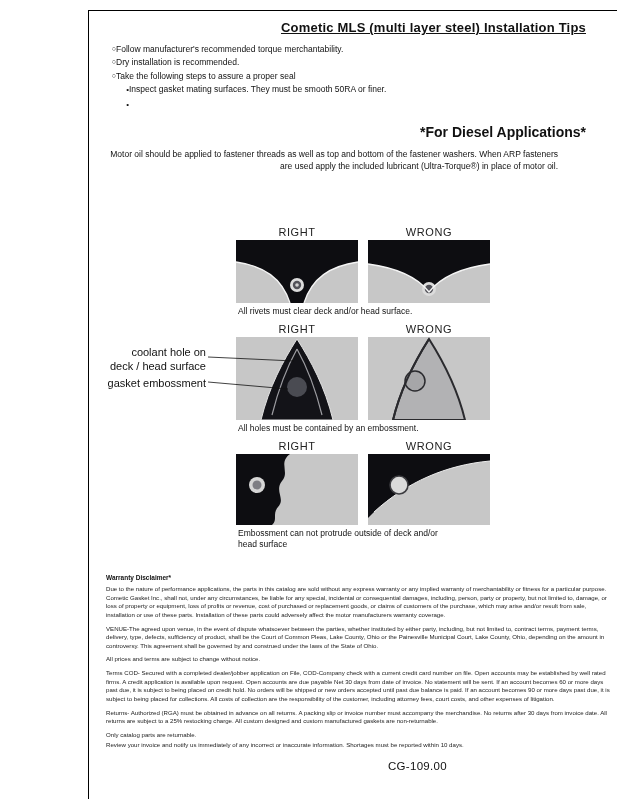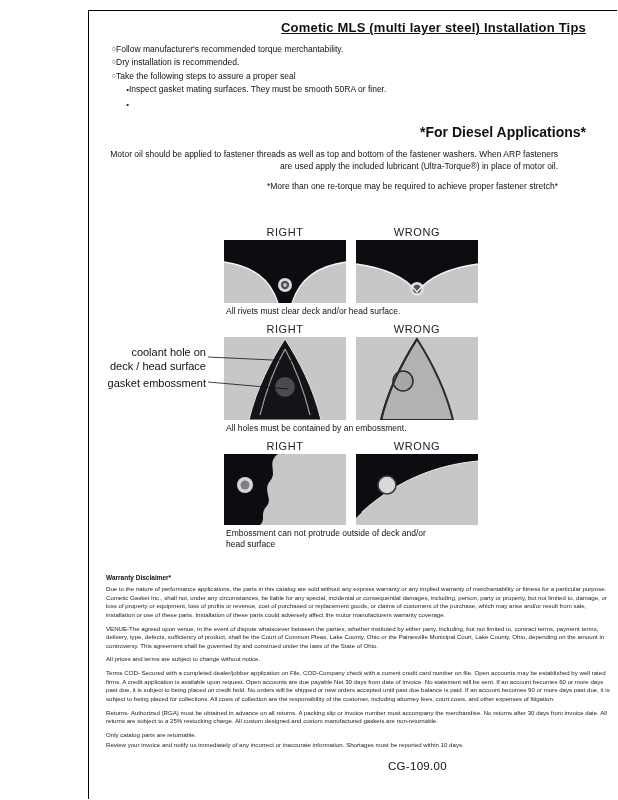--- a/index.html
+++ b/index.html
@@ -15,21 +15,21 @@
 
   .tip { font-size:8.5px; line-height:1.25; margin-bottom:2.5px; display:flex; }
   .tip .mk { width:10px; flex:none; font-size:7px; line-height:1.55; }
   .tip.sub { margin-left:13px; }
   .tip.sub .mk { font-size:8px; }
 
   .diesel-h { font-size:14px; font-weight:bold; margin-top:13px; margin-bottom:9px; }
   .para { font-size:8.5px; line-height:1.32; margin-bottom:9px; width:452px; }
   .para.last { margin-bottom:0; }
 
-  .diagrams { position:absolute; left:224px; top:226px; width:254px; }
+  .diagrams { position:absolute; left:236px; top:226px; width:254px; }
   .dg-labels { display:flex; gap:10px; margin-bottom:2px; }
   .dg-labels span { flex:1; text-align:center; font-size:11px; letter-spacing:.6px; color:#222; }
   .dg-imgs { display:flex; gap:10px; }
   .dg-imgs svg { display:block; }
   .caption { font-size:8.5px; margin:3px 0 7px 2px; }
   .caption.c3 { width:208px; line-height:1.3; }
 
   .callout { position:absolute; left:106px; width:100px; font-size:11px; text-align:right; line-height:1.25; }
   .callout.c1 { top:346px; }
   .callout.c2 { top:377px;text-align:right; }
@@ -68,21 +68,20 @@
         <span class="mk">•</span>
         <span>Inspect gasket mating surfaces.  They must be smooth 50RA or finer.</span>
       </div>
       <div class="tip sub">
         <span class="mk">•</span>
       </div>
     </div>
 
     <div class="diesel-h">*For Diesel Applications*</div>
     <p class="para">Motor oil should be applied to fastener threads as well as top and bottom of the fastener washers. When ARP fasteners are used apply the included lubricant (Ultra-Torque®) in place of motor oil.</p>
-    <p class="para last">*More than one re-torque may be required to achieve proper fastener stretch*</p>
   </div>
 
   <div class="diagrams">
 
     <div class="dg-labels">
       <span>RIGHT</span>
       <span>WRONG</span>
     </div>
     <div class="dg-imgs">
       <svg width="122" height="63" viewBox="0 0 122 63">

